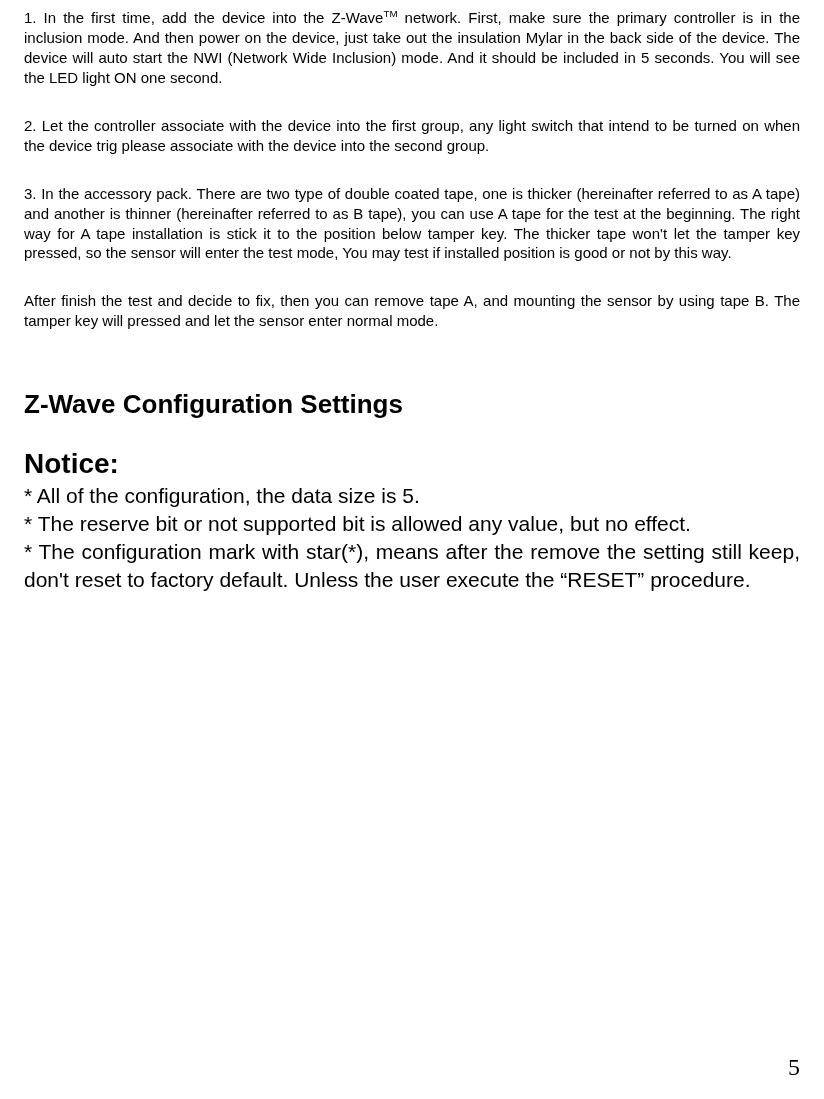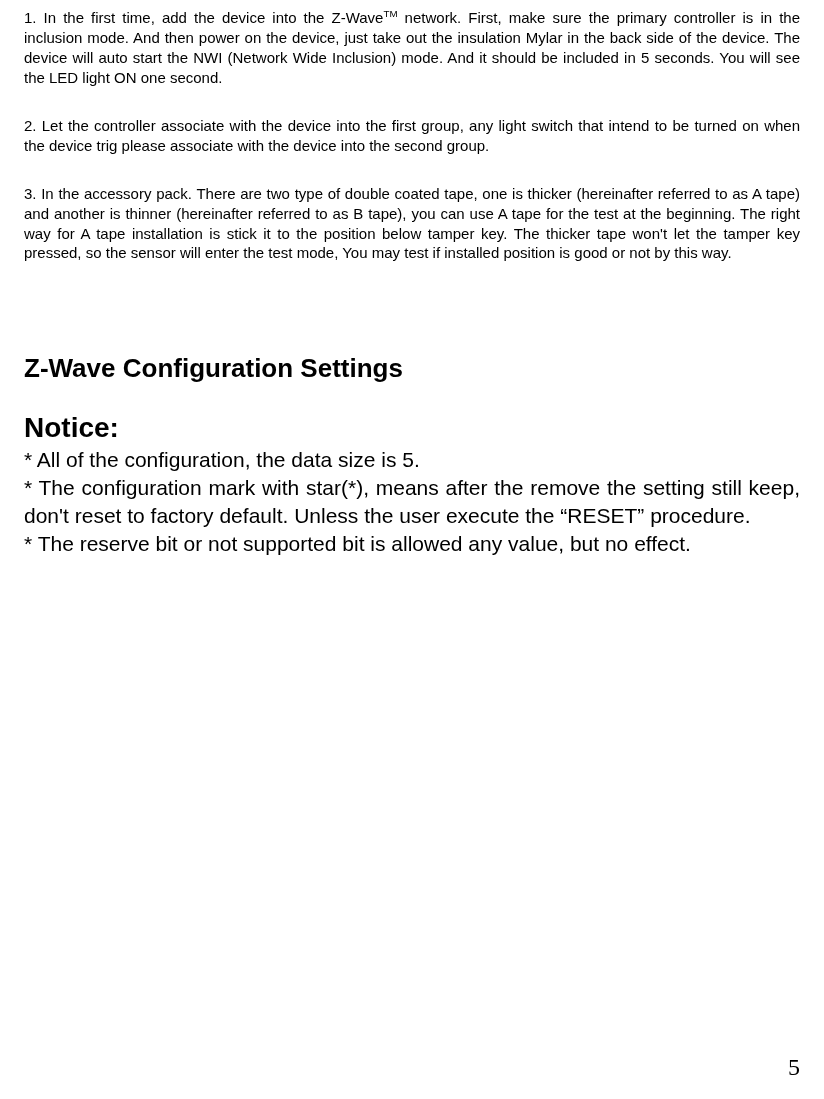--- a/index.html
+++ b/index.html
@@ -23,21 +23,21 @@
       line-height: 1.33;
       text-align: justify;
       margin-bottom: 28px;
     }
     .para:last-of-type {
       margin-bottom: 0;
     }
     .section-heading {
       font-size: 26px;
       font-weight: bold;
-      margin-top: 90px;
+      margin-top: 58px;
       margin-bottom: 28px;
     }
     .notice-label {
       font-size: 28px;
       font-weight: bold;
       margin-bottom: 2px;
     }
     .notice-line {
       font-size: 21px;
       line-height: 1.33;
@@ -61,25 +61,26 @@
 <div class="page-content">
 
   <p class="para">
     <span>1. In the first time, add the device into the Z-Wave</span><sup class="tm">TM</sup><span> network.  First, make sure the primary controller is in the inclusion mode. And then power on the device, just take out the insulation Mylar in the back side of the device. The device will auto start the NWI (Network Wide Inclusion) mode. And it should be included in 5 seconds. You will see the LED light ON one second.</span>
   </p>
 
   <p class="para">2. Let the controller associate with the device into the first group, any light switch that intend to be turned on when the device trig please associate with the device into the second group.</p>
 
   <p class="para">3. In the accessory pack. There are two type of double coated tape, one is thicker (hereinafter referred to as A tape)  and another is thinner (hereinafter referred to as B tape), you can use A tape for the test at the beginning. The right way for A tape installation is stick it to the position below tamper key. The thicker tape won't let the tamper key pressed, so the sensor will enter the test mode, You may test if installed position is good or not by this way.</p>
 
+  <p class="para">After finish the test and decide to fix, then you can remove tape A, and mounting the sensor by using tape B. The tamper key will pressed and let the sensor enter normal mode.</p>
 
   <h2 class="section-heading">Z-Wave Configuration Settings</h2>
 
   <div>
     <div class="notice-label">Notice:</div>
     <div class="notice-line">* All of the configuration, the data size is 5.</div>
+    <div class="notice-line">* The reserve bit or not supported bit is allowed any value, but no effect.</div>
     <div class="notice-line">* The configuration mark with star(*), means after the remove the setting still keep, don't reset to factory default. Unless the user execute the “RESET” procedure.</div>
-    <div class="notice-line">* The reserve bit or not supported bit is allowed any value, but no effect.</div>
   </div>
 
 </div>
 
 <div class="page-number">5</div>
 
 </body></html>

